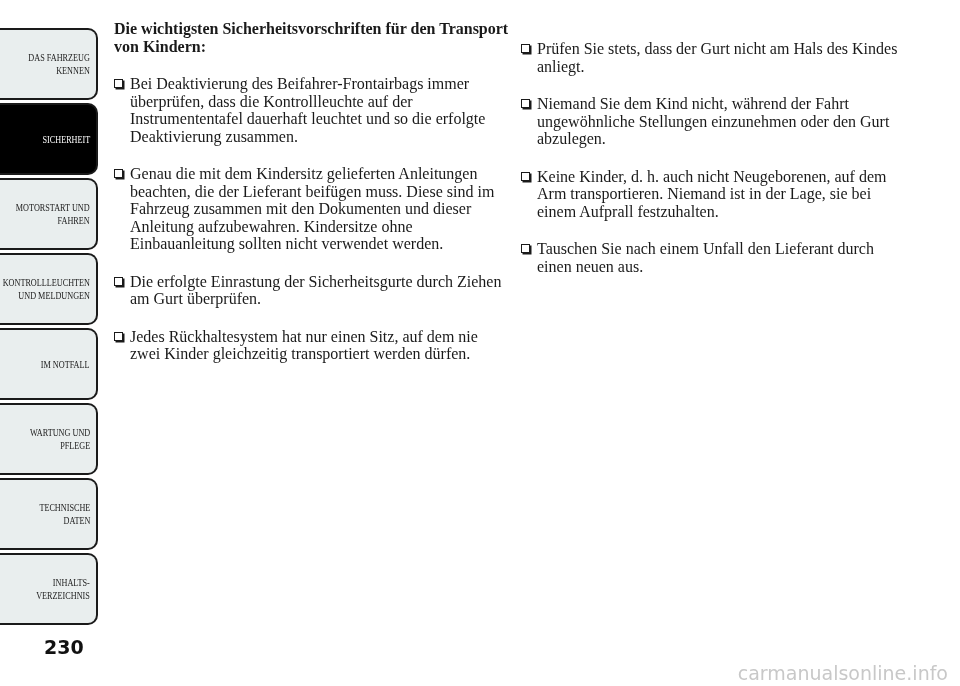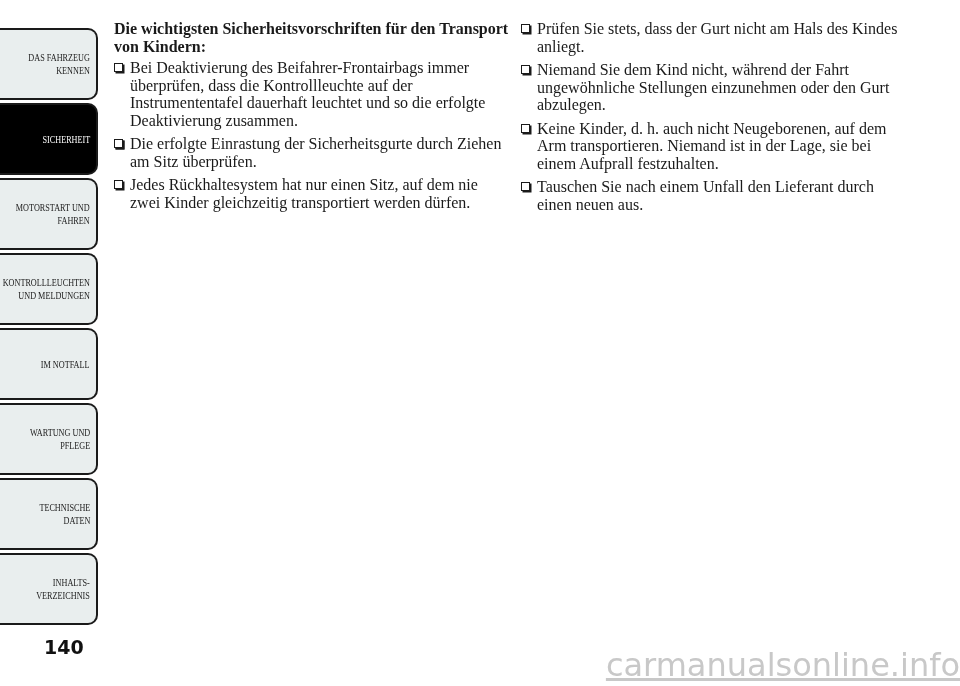--- a/index.html
+++ b/index.html
@@ -23,29 +23,29 @@
     }
     .tab.active .tab-label { color: #fff; }
     .page-number {
       position: absolute; left: 44px; top: 636px; font-family: "DejaVu Sans", sans-serif;
       font-weight: bold; font-size: 19px; color: #111;
     }
     .col { position: absolute; top: 20px; font-family: "Liberation Serif", serif; font-size: 16px; line-height: 17.5px; }
     .col-left { left: 114px; width: 395px; }
     .col-right { left: 521px; width: 385px; }
     .heading { font-weight: bold; margin: 0 0 4px 0; }
-    .item { position: relative; padding-left: 16px; margin-bottom: 6px; }
+    .item { position: relative; padding-left: 16px; margin-bottom: 6px; margin-top: 20px; }
     .bullet {
       position: absolute; left: 0; top: 4px; width: 9px; height: 9px;
       border: 1.5px solid #1a1a1a; box-sizing: border-box;
       box-shadow: 1.5px 1.5px 0 #1a1a1a;
     }
     .watermark {
-      position: absolute; right: 0; bottom: 2px; font-family: "DejaVu Sans", sans-serif;
-      font-size: 32px; color: #c8c8c8; text-decoration: underline;
+      position: absolute; right: 12px; bottom: 2px; font-family: "DejaVu Sans", sans-serif;
+      font-size: 19px; color: #c8c8c8;
     }
   </style>
 </head>
 <body>
 
 <div class="sidebar">
   <div class="tab" style="top:0px">
       <span class="tab-label">DAS FAHRZEUG
 KENNEN</span>
     </div>
@@ -70,27 +70,27 @@
   <div class="tab" style="top:450px">
       <span class="tab-label">TECHNISCHE
 DATEN</span>
     </div>
   <div class="tab" style="top:525px">
       <span class="tab-label">INHALTS-
 VERZEICHNIS</span>
     </div>
 </div>
 
-<div class="page-number">140</div>
+<div class="page-number">230</div>
 
 <div class="col col-left">
   <div class="heading">Die wichtigsten Sicherheitsvorschriften für den Transport von Kindern:</div>
   <div class="item"><span class="bullet"></span><span>Bei Deaktivierung des Beifahrer-Frontairbags immer überprüfen, dass die Kontrollleuchte  auf der Instrumententafel dauerhaft leuchtet und so die erfolgte Deaktivierung zusammen.</span></div>
-  <div class="item"><span class="bullet"></span></div>
-  <div class="item"><span class="bullet"></span><span>Die erfolgte Einrastung der Sicherheitsgurte durch Ziehen am Sitz überprüfen.</span></div>
+  <div class="item"><span class="bullet"></span><span>Genau die mit dem Kindersitz gelieferten Anleitungen beachten, die der Lieferant beifügen muss. Diese sind im Fahrzeug zusammen mit den Dokumenten und dieser Anleitung aufzubewahren. Kindersitze ohne Einbauanleitung sollten nicht verwendet werden.</span></div>
+  <div class="item"><span class="bullet"></span><span>Die erfolgte Einrastung der Sicherheitsgurte durch Ziehen am Gurt überprüfen.</span></div>
   <div class="item"><span class="bullet"></span><span>Jedes Rückhaltesystem hat nur einen Sitz, auf dem nie zwei Kinder gleichzeitig transportiert werden dürfen.</span></div>
 </div>
 
 <div class="col col-right">
   <div class="item"><span class="bullet"></span><span>Prüfen Sie stets, dass der Gurt nicht am Hals des Kindes anliegt.</span></div>
   <div class="item"><span class="bullet"></span><span>Niemand Sie dem Kind nicht, während der Fahrt ungewöhnliche Stellungen einzunehmen oder den Gurt abzulegen.</span></div>
   <div class="item"><span class="bullet"></span><span>Keine Kinder, d. h. auch nicht Neugeborenen, auf dem Arm transportieren. Niemand ist in der Lage, sie bei einem Aufprall festzuhalten.</span></div>
   <div class="item"><span class="bullet"></span><span>Tauschen Sie nach einem Unfall den Lieferant durch einen neuen aus.</span></div>
 </div>
 

